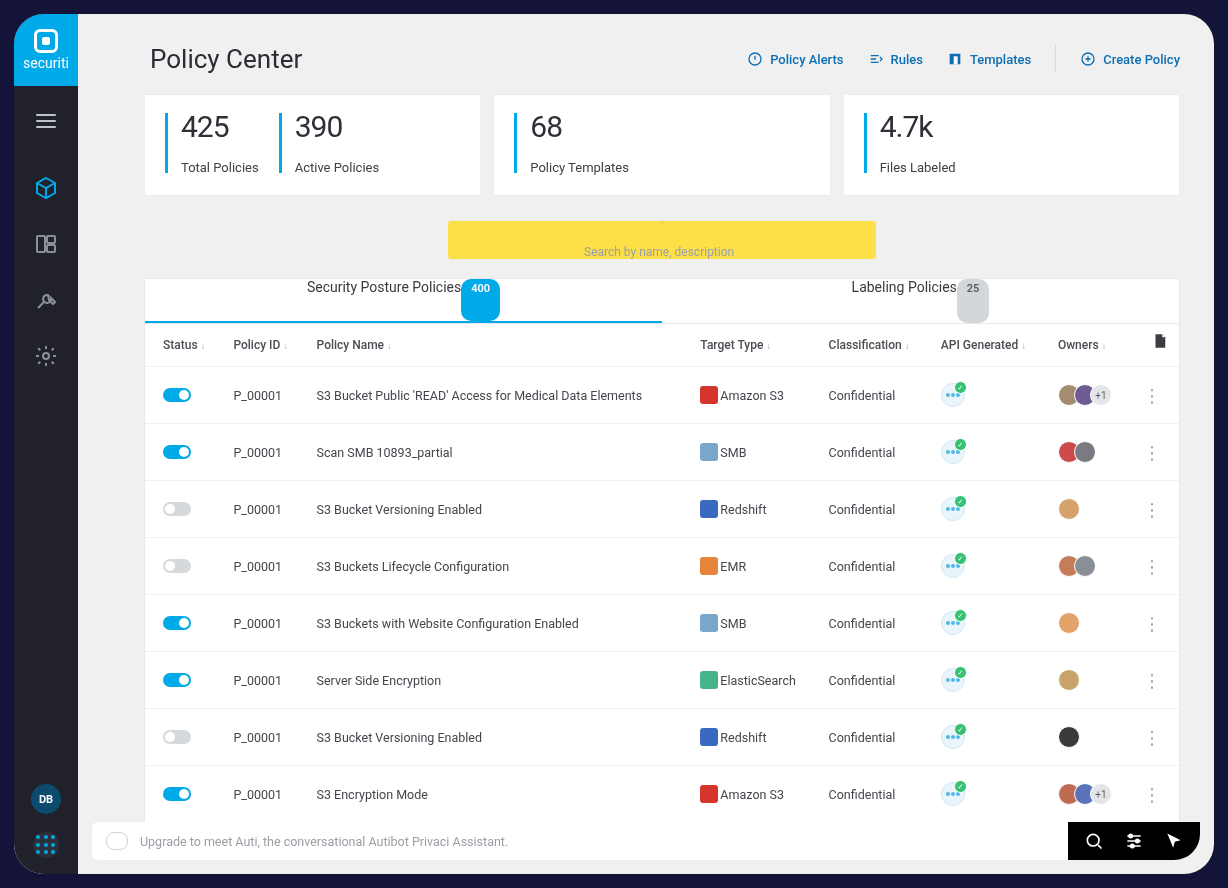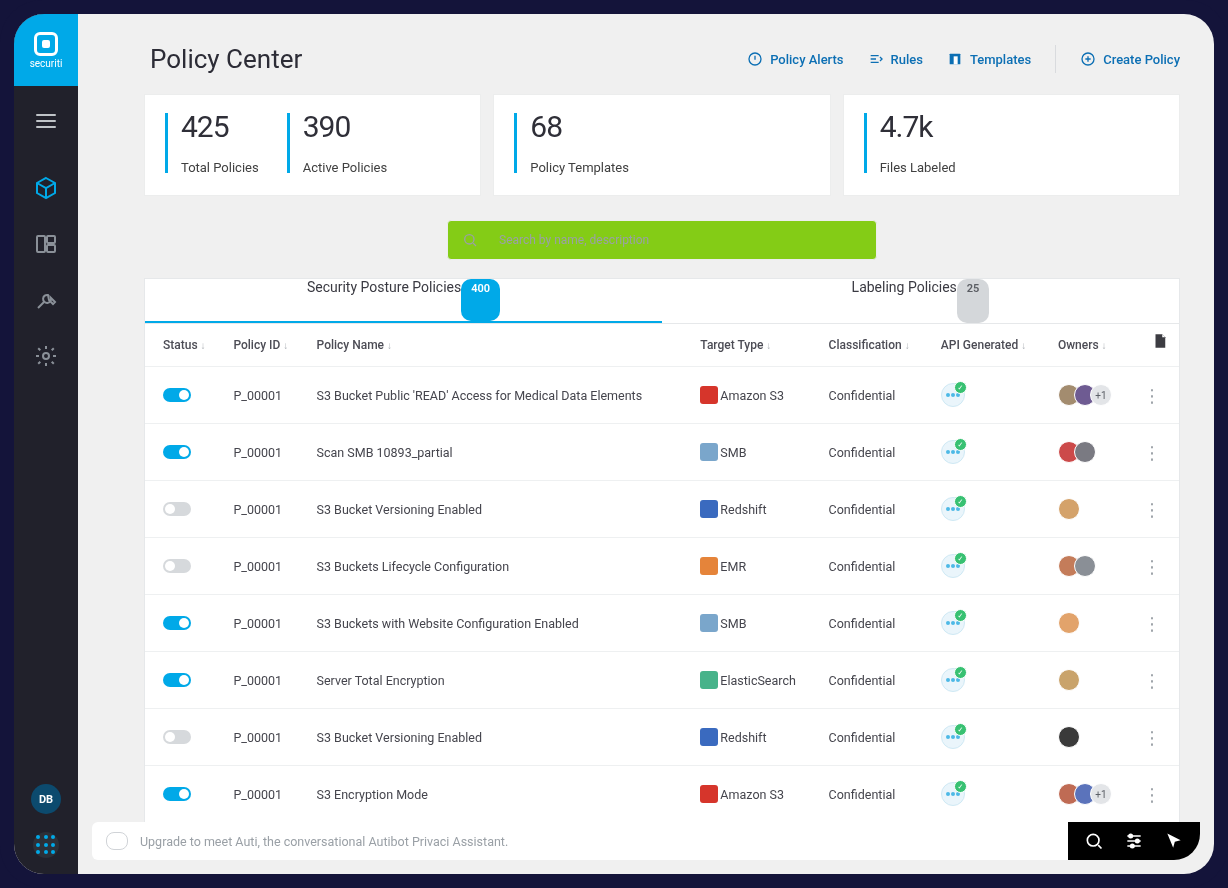--- a/index.html
+++ b/index.html
@@ -1,46 +1,46 @@
 <!DOCTYPE html>
 <html><head>
 <meta charset="utf-8">
 <style>
 * { box-sizing: border-box; margin: 0; padding: 0; font-family: -apple-system, BlinkMacSystemFont, "Segoe UI", Roboto, Helvetica, Arial, sans-serif; }
 body { background: #14143a; display: flex; justify-content: center; align-items: center; min-height: 100vh; }
 .frame { width: 1228px; height: 888px; background: #14143a; border-radius: 42px; padding: 14px; position: relative; }
 .screen { width: 100%; height: 100%; background: #f0f0f0; border-radius: 30px; overflow: hidden; display: flex; position: relative; }
 .sidebar { width: 64px; background: #21212b; display: flex; flex-direction: column; align-items: center; position: relative; }
-.logo { width: 64px; height: 72px; background: #00a9e8; display: flex; flex-direction: column; align-items: center; justify-content: center; color: #fff; font-size: 10px; gap: 2px; }
+.logo { width: 64px; height: 72px; background: #00a9e8; display: flex; flex-direction: column; align-items: center; justify-content: center; color: #fff; font-size: 14px; gap: 2px; }
 .logo-icon { width: 24px; height: 24px; border: 3px solid #fff; border-radius: 6px; position: relative; }
 .logo-icon::after { content: ""; position: absolute; top: 50%; left: 50%; width: 8px; height: 8px; background: #fff; border-radius: 2px; transform: translate(-50%, -50%); }
 .hamburger { margin-top: 28px; color: #bfc3c7; width: 20px; height: 14px; display: flex; flex-direction: column; justify-content: space-between; cursor: pointer; }
 .hamburger span { height: 2px; background: #bfc3c7; border-radius: 1px; }
 .nav-icons { margin-top: 48px; display: flex; flex-direction: column; gap: 32px; align-items: center; }
 .nav-icon { width: 24px; height: 24px; color: #8a9098; cursor: pointer; }
 .nav-icon.active { color: #00a9e8; }
 .sidebar-bottom { position: absolute; bottom: 16px; display: flex; flex-direction: column; align-items: center; gap: 18px; }
 .avatar-badge { width: 30px; height: 30px; border-radius: 50%; background: #0c4a6e; color: #fff; font-size: 11px; font-weight: 700; display: flex; align-items: center; justify-content: center; }
 .grid-dots { width: 26px; height: 26px; display: grid; grid-template-columns: repeat(3, 1fr); gap: 3px; padding: 3px; background: #2c3038; border-radius: 50%; }
 .grid-dots span { width: 4px; height: 4px; border-radius: 50%; background: #00a9e8; }
 .main { flex: 1; display: flex; flex-direction: column; overflow: hidden; margin-left: 32px; }
 .header { display: flex; align-items: center; justify-content: space-between; padding: 30px 34px 20px 40px; }
 .page-title { font-size: 26px; font-weight: 400; color: #2c2c36; }
 .header-actions { display: flex; align-items: center; gap: 24px; }
 .header-link { display: flex; align-items: center; gap: 7px; color: #0c6fb4; font-size: 13px; font-weight: 500; cursor: pointer; }
 .header-link svg { width: 16px; height: 16px; }
 .vdivider { width: 1px; height: 28px; background: #d9dbde; }
 .stats { display: flex; gap: 12px; padding: 0 34px; }
-.stat-card { background: #fff; flex: 1; padding: 14px 20px 20px 20px; display: flex; gap: 28px; border: 1px solid #eceded; }
+.stat-card { background: #fff; flex: 1; padding: 14px 20px 20px 20px; display: flex; gap: 20px; border: 1px solid #eceded; }
 .stat-group { position: relative; padding-left: 16px; }
 .stat-group::before { content: ""; position: absolute; left: 0; top: 4px; bottom: 2px; width: 3px; background: #00a9e8; }
 .stat-value { font-size: 30px; font-weight: 400; color: #2f2f38; letter-spacing: -1px; }
 .stat-label { font-size: 13px; color: #404040; margin-top: 16px; }
 .search-wrap { display: flex; justify-content: center; padding: 24px 0 18px; }
-.search-box { width: 430px; height: 40px; background: #84cc16; border-radius: 4px; display: flex; align-items: center; padding: 0 14px; gap: 21px; color: #9aa0a6; border: 1px solid #eceded; }
+.search-box { width: 430px; height: 40px; background: #fde047; border-radius: 4px; display: flex; align-items: center; padding: 0 14px; gap: 21px; color: #9aa0a6; border: 1px solid #eceded; flex-direction: column; }
 .search-box input { border: none; outline: none; font-size: 12px; flex: 1; color: #333; background: transparent; }
 .search-box input::placeholder { color: #9aa0a6; }
 .tabs { display: flex; margin: 0 34px; background: #fff; border: 1px solid #e6e8ea; }
 .tab { flex: 1; height: 44px; display: flex; justify-content: center; gap: 0; font-size: 14px; color: #3a3a42; cursor: pointer; position: relative; }
 .tab.active { border-bottom: 2px solid #00a9e8; }
 .tab-pill { background: #00a9e8; color: #fff; font-size: 11px; font-weight: 600; padding: 3px 10px; border-radius: 10px; }
 .tab-pill.gray { background: #d4d7da; color: #5a5d63; }
 .table-wrap { margin: 0 34px 14px; background: #fff; border: 1px solid #e6e8ea; border-top: none; overflow: auto; position: relative; }
 .export-btn { position: absolute; top: 8px; right: 10px; width: 18px; height: 18px; color: #3c3c42; cursor: pointer; }
 table { width: 100%; border-collapse: collapse; font-size: 12.5px; }
@@ -377,21 +377,21 @@
                 </td>
     <td>
                   <div class="dots-menu">⋮</div>
                 </td>
               </tr>
               <tr>
     <td>
                   <div class="toggle "></div>
                 </td>
     <td>P_00001</td>
-    <td>Server Total Encryption</td>
+    <td>Server Side Encryption</td>
     <td>
                   <div class="target">
                     <div class="target-icon" style="background:#47b38a"></div>
                     <span>ElasticSearch</span>
                   </div>
                 </td>
     <td>Confidential</td>
     <td><div class="api-badge">
                     <div class="api-dots">
                       <span></span>

